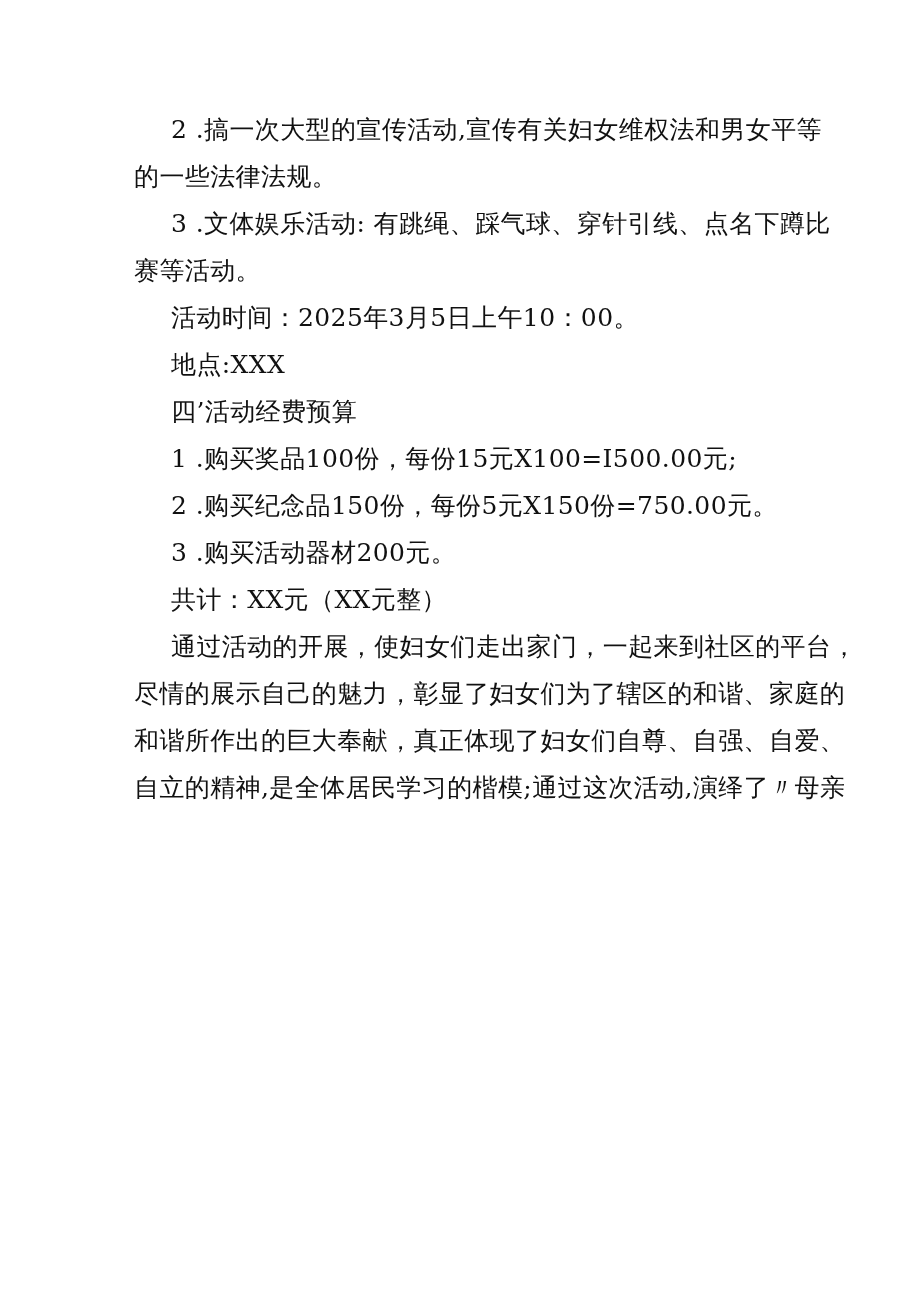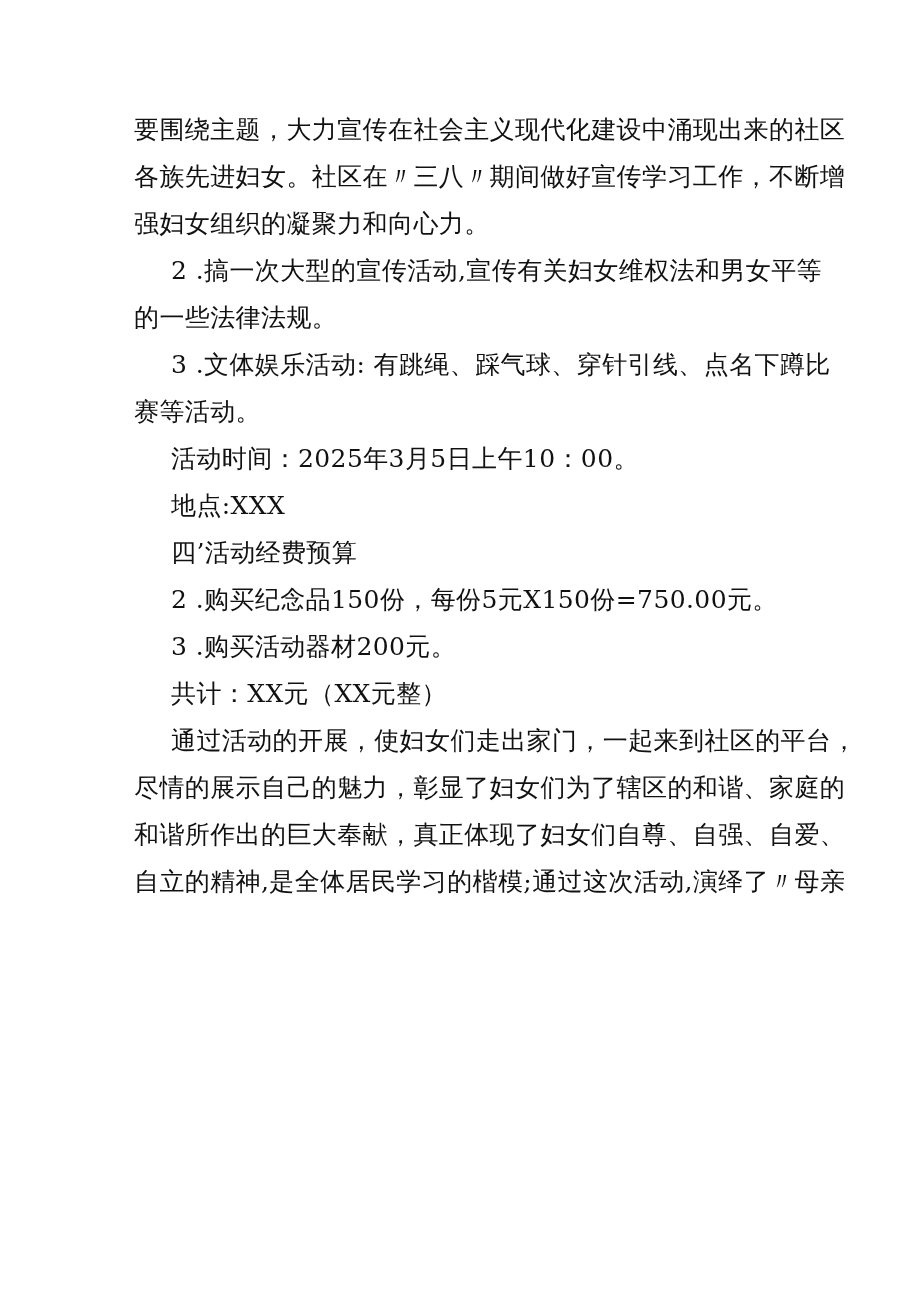--- a/index.html
+++ b/index.html
@@ -28,43 +28,39 @@
       white-space: nowrap;
       letter-spacing: 0.4px;
     }
     .indent { padding-left: 37px; }
   </style>
 </head>
 <body>
 
 <div class="page">
 
-  <div>
-    <div class="line">要围绕主题，大力宣传在社会主义现代化建设中涌现出来的社区</div>
-    <div class="line">各族先进妇女。社区在〃三八〃期间做好宣传学习工作，不断增</div>
-    <div class="line">强妇女组织的凝聚力和向心力。</div>
-  </div>
 
   <div>
     <div class="line indent">2 .搞一次大型的宣传活动,宣传有关妇女维权法和男女平等</div>
     <div class="line">的一些法律法规。</div>
   </div>
 
   <div>
     <div class="line indent">3 .文体娱乐活动: 有跳绳、踩气球、穿针引线、点名下蹲比</div>
     <div class="line">赛等活动。</div>
   </div>
 
   <div>
     <div class="line indent">活动时间：2025年3月5日上午10：00。</div>
     <div class="line indent">地点:XXX</div>
   </div>
 
   <div>
     <div class="line indent">四’活动经费预算</div>
+    <div class="line indent">1 .购买奖品100份，每份15元X100=I500.00元;</div>
     <div class="line indent">2 .购买纪念品150份，每份5元X150份=750.00元。</div>
     <div class="line indent">3 .购买活动器材200元。</div>
     <div class="line indent">共计：XX元（XX元整）</div>
   </div>
 
   <div>
     <div class="line indent">通过活动的开展，使妇女们走出家门，一起来到社区的平台，</div>
     <div class="line">尽情的展示自己的魅力，彰显了妇女们为了辖区的和谐、家庭的</div>
     <div class="line">和谐所作出的巨大奉献，真正体现了妇女们自尊、自强、自爱、</div>
     <div class="line">自立的精神,是全体居民学习的楷模;通过这次活动,演绎了〃母亲</div>

